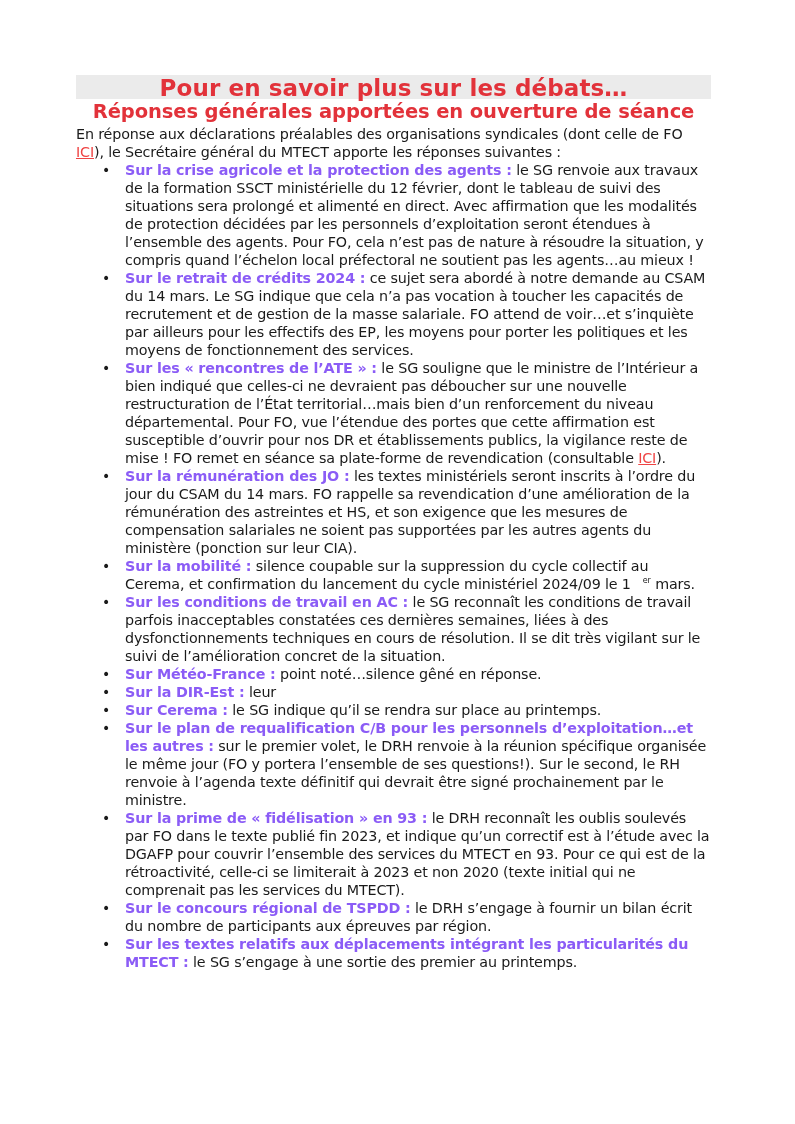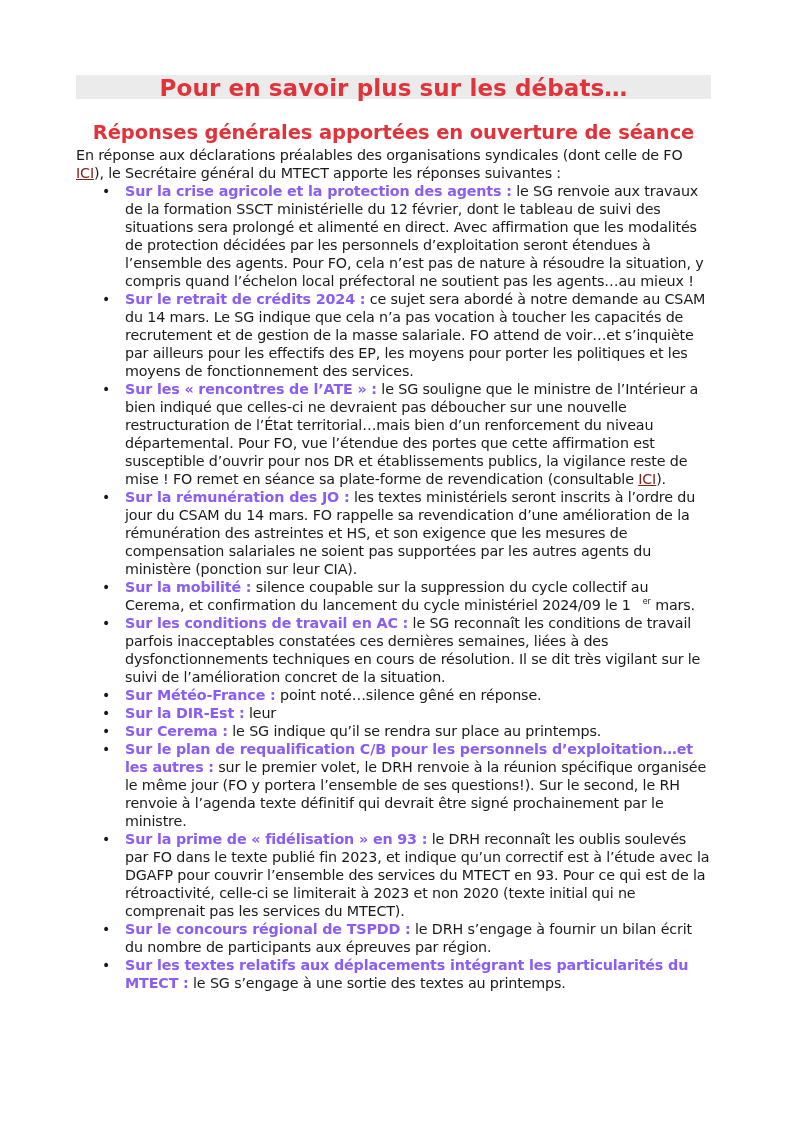--- a/index.html
+++ b/index.html
@@ -7,25 +7,25 @@
       width: 795px; height: 1124px; position: relative; overflow: hidden;
       font-family: "DejaVu Sans", sans-serif; color: #1a1a1a;
     }
     .page { position: absolute; left: 76px; top: 75px; width: 635px; }
     .band {
       background: #ebebeb; height: 24px; text-align: center;
       color: #e2323a; font-weight: bold; font-size: 23px; line-height: 26px;
       letter-spacing: 0.1px;
     }
     .h2 {
-      margin-top: 21px; text-align: center; color: #e2323a; font-weight: bold;
+      text-align: center; color: #e2323a; font-weight: bold;
       font-size: 19.5px; line-height: 26px; white-space: nowrap; letter-spacing: -0.1px;
     }
     .intro { font-size: 14.3px; line-height: 18px; margin-top: 0px; letter-spacing: -0.15px; }
-    a.link { color: #7f1d1d; text-decoration: underline; }
+    a.link { color: #ef4444; text-decoration: underline; }
     ul { list-style: none; margin: 0; padding: 0; }
     li { position: relative; padding-left: 49px; font-size: 14.3px; line-height: 18px; letter-spacing: -0.15px; }
     li .bullet { position: absolute; left: 26px; top: 0; font-size: 14px; }
     li b { font-weight: bold; color: #8b5cf6; }
     sup { font-size: 8px; line-height: 0; vertical-align: 6px; padding-left: 12px; }
   </style>
 </head>
 <body>
 
 <div class="page">
@@ -39,15 +39,15 @@
     <li><span class="bullet">•</span><b>Sur les « rencontres de l’ATE » :</b><span> le SG souligne que le ministre de l’Intérieur a bien indiqué que celles-ci ne devraient pas déboucher sur une nouvelle restructuration de l’État territorial…mais bien d’un renforcement du niveau départemental. Pour FO, vue l’étendue des portes que cette affirmation est susceptible d’ouvrir pour nos DR et établissements publics, la vigilance reste de mise ! FO remet en séance sa plate-forme de revendication (consultable </span><a class="link" href="#">ICI</a><span>).</span></li>
     <li><span class="bullet">•</span><b>Sur la rémunération des JO :</b><span> les textes ministériels seront inscrits à l’ordre du jour du CSAM du 14 mars. FO rappelle sa revendication d’une amélioration de la rémunération des astreintes et HS, et son exigence que les mesures de compensation salariales ne soient pas supportées par les autres agents du ministère (ponction sur leur CIA).</span></li>
     <li><span class="bullet">•</span><b>Sur la mobilité :</b><span> silence coupable sur la suppression du cycle collectif au Cerema, et confirmation du lancement du cycle ministériel 2024/09 le 1</span><sup>er</sup><span> mars.</span></li>
     <li><span class="bullet">•</span><b>Sur les conditions de travail en AC :</b><span> le SG reconnaît les conditions de travail parfois inacceptables constatées ces dernières semaines, liées à des dysfonctionnements techniques en cours de résolution. Il se dit très vigilant sur le suivi de l’amélioration concret de la situation.</span></li>
     <li><span class="bullet">•</span><b>Sur Météo-France :</b><span> point noté…silence gêné en réponse.</span></li>
     <li><span class="bullet">•</span><b>Sur la DIR-Est :</b><span> leur</span></li>
     <li><span class="bullet">•</span><b>Sur Cerema :</b><span> le SG indique qu’il se rendra sur place au printemps.</span></li>
     <li><span class="bullet">•</span><b>Sur le plan de requalification C/B pour les personnels d’exploitation…et les autres :</b><span> sur le premier volet, le DRH renvoie à la réunion spécifique organisée le même jour (FO y portera l’ensemble de ses questions!). Sur le second, le RH renvoie à l’agenda texte définitif qui devrait être signé prochainement par le ministre.</span></li>
     <li><span class="bullet">•</span><b>Sur la prime de « fidélisation » en 93 :</b><span> le DRH reconnaît les oublis soulevés par FO dans le texte publié fin 2023, et indique qu’un correctif est à l’étude avec la DGAFP pour couvrir l’ensemble des services du MTECT en 93. Pour ce qui est de la rétroactivité, celle-ci se limiterait à 2023 et non 2020 (texte initial qui ne comprenait pas les services du MTECT).</span></li>
     <li><span class="bullet">•</span><b>Sur le concours régional de TSPDD :</b><span> le DRH s’engage à fournir un bilan écrit du nombre de participants aux épreuves par région.</span></li>
-    <li><span class="bullet">•</span><b>Sur les textes relatifs aux déplacements intégrant les particularités du MTECT :</b><span> le SG s’engage à une sortie des textes au printemps.</span></li>
+    <li><span class="bullet">•</span><b>Sur les textes relatifs aux déplacements intégrant les particularités du MTECT :</b><span> le SG s’engage à une sortie des premier au printemps.</span></li>
   </ul>
 </div>
 
 </body></html>

